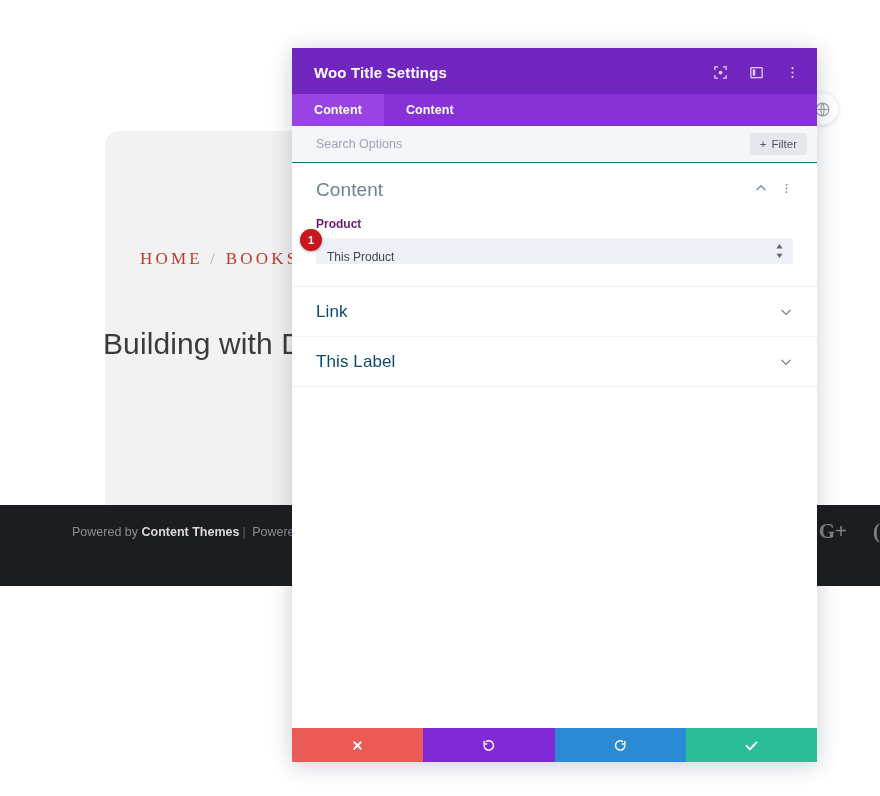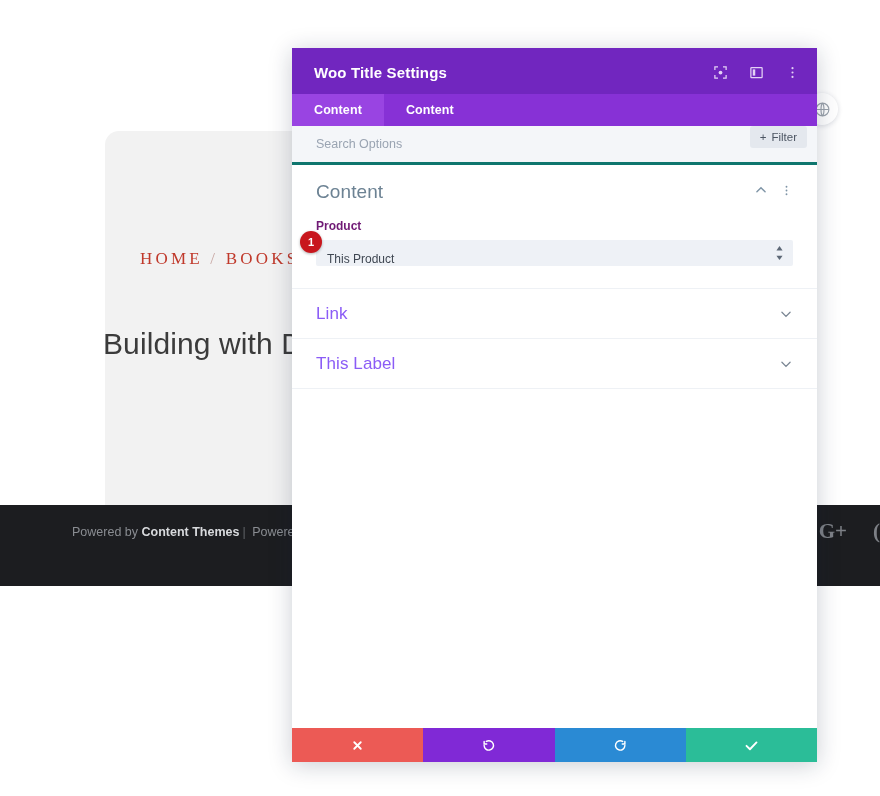--- a/index.html
+++ b/index.html
@@ -156,22 +156,23 @@
     font-size: 12.5px;
     font-weight: 700;
     letter-spacing: .1px;
   }
   .tab.active { background: #9944e2; }
 
   
   .search-row {
     height: 36px;
     background: #f4f6f9;
-    border-bottom: 3px solid #0f766e;
-    display: flex;
+    border-bottom: 1px solid #0f766e;
+    display: flex;
+    align-items: center;
     padding: 0 10px 0 24px;
     flex: none;
   }
   .search-input {
     flex: 1;
     border: none;
     background: transparent;
     outline: none;
     font-family: "Liberation Sans", sans-serif;
     font-size: 12.5px;
@@ -265,21 +266,21 @@
   }
   .section-row {
     height: 49px;
     border-bottom: 1px solid #eef1f5;
     display: flex;
     align-items: center;
     padding: 0 24px;
   }
   .section-row-title {
     flex: 1;
-    color: #8b5cf6;
+    color: #0c4a6e;
     font-size: 17px;
     letter-spacing: .1px;
   }
   .section-row .chev { color: #7b8794; display: flex; align-items: center; }
 
   
   .modal-actions {
     height: 34px;
     display: flex;
     flex: none;

